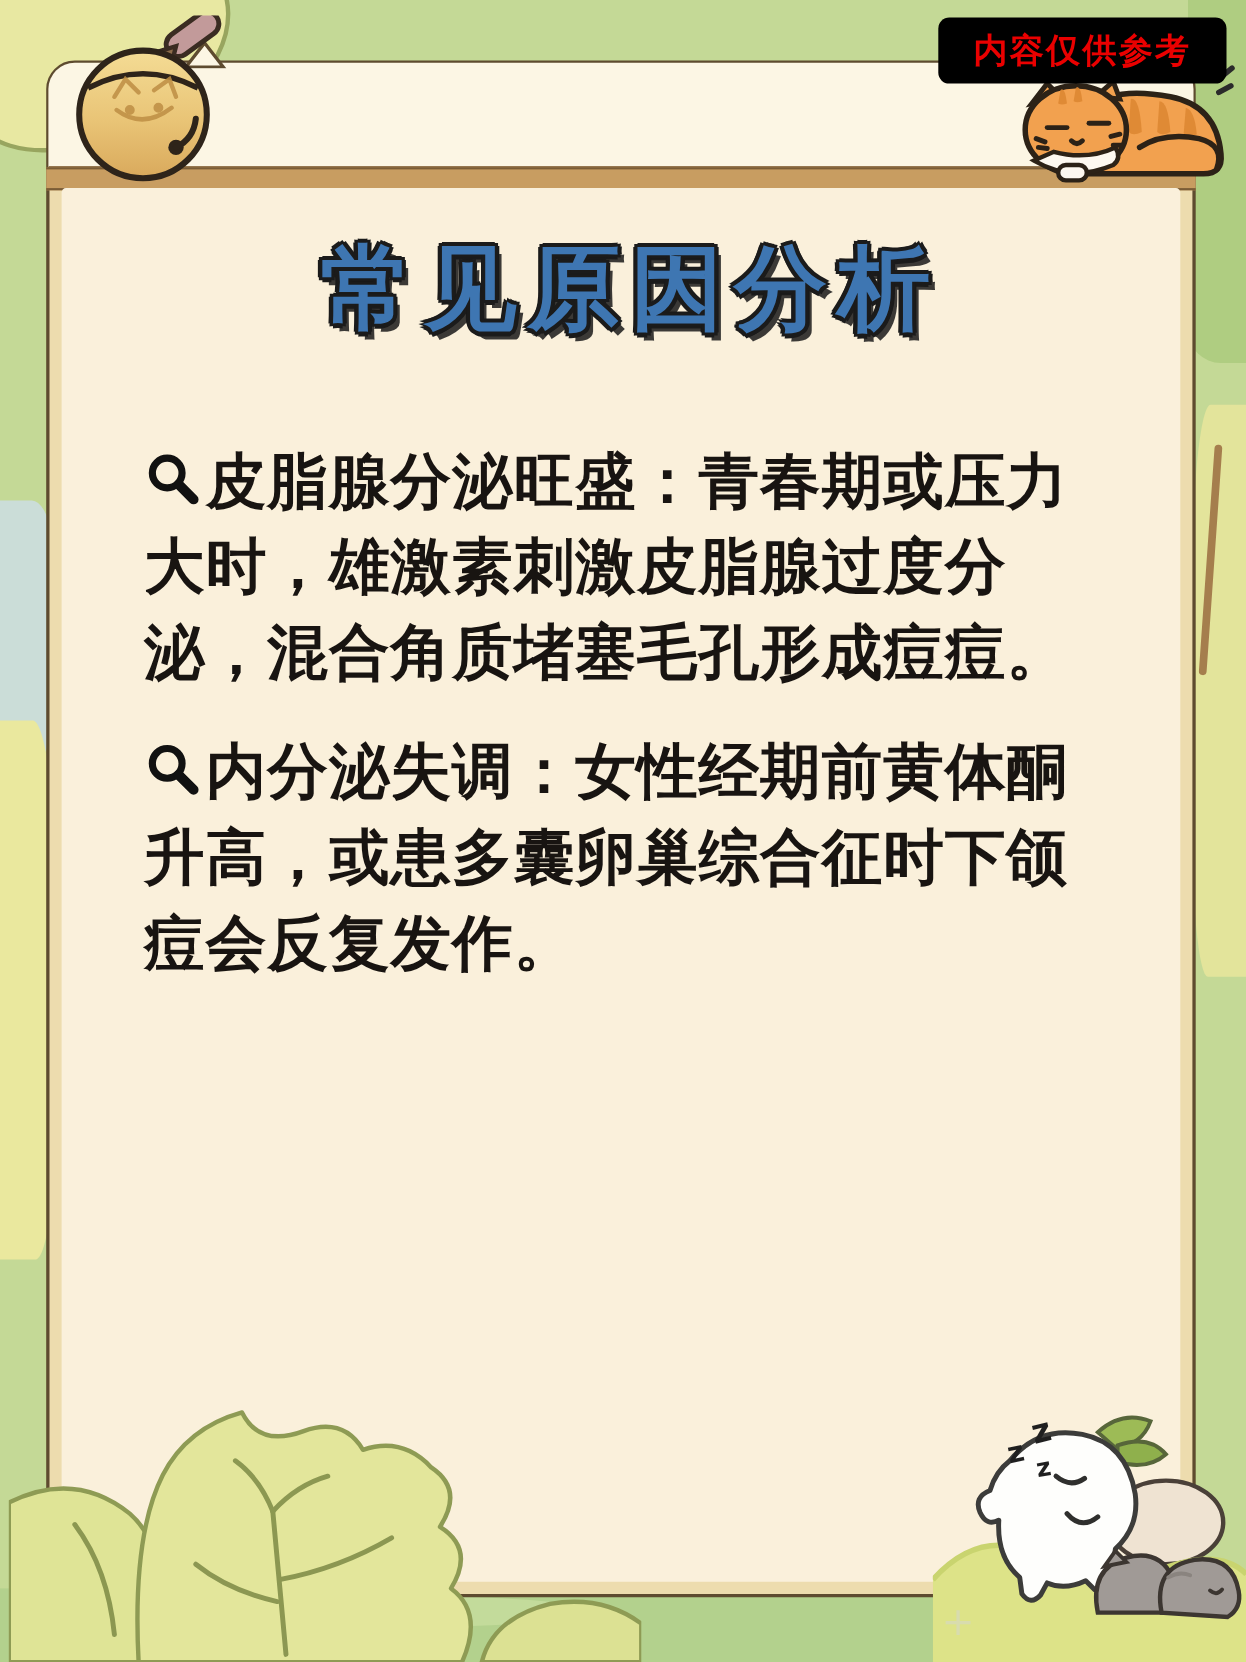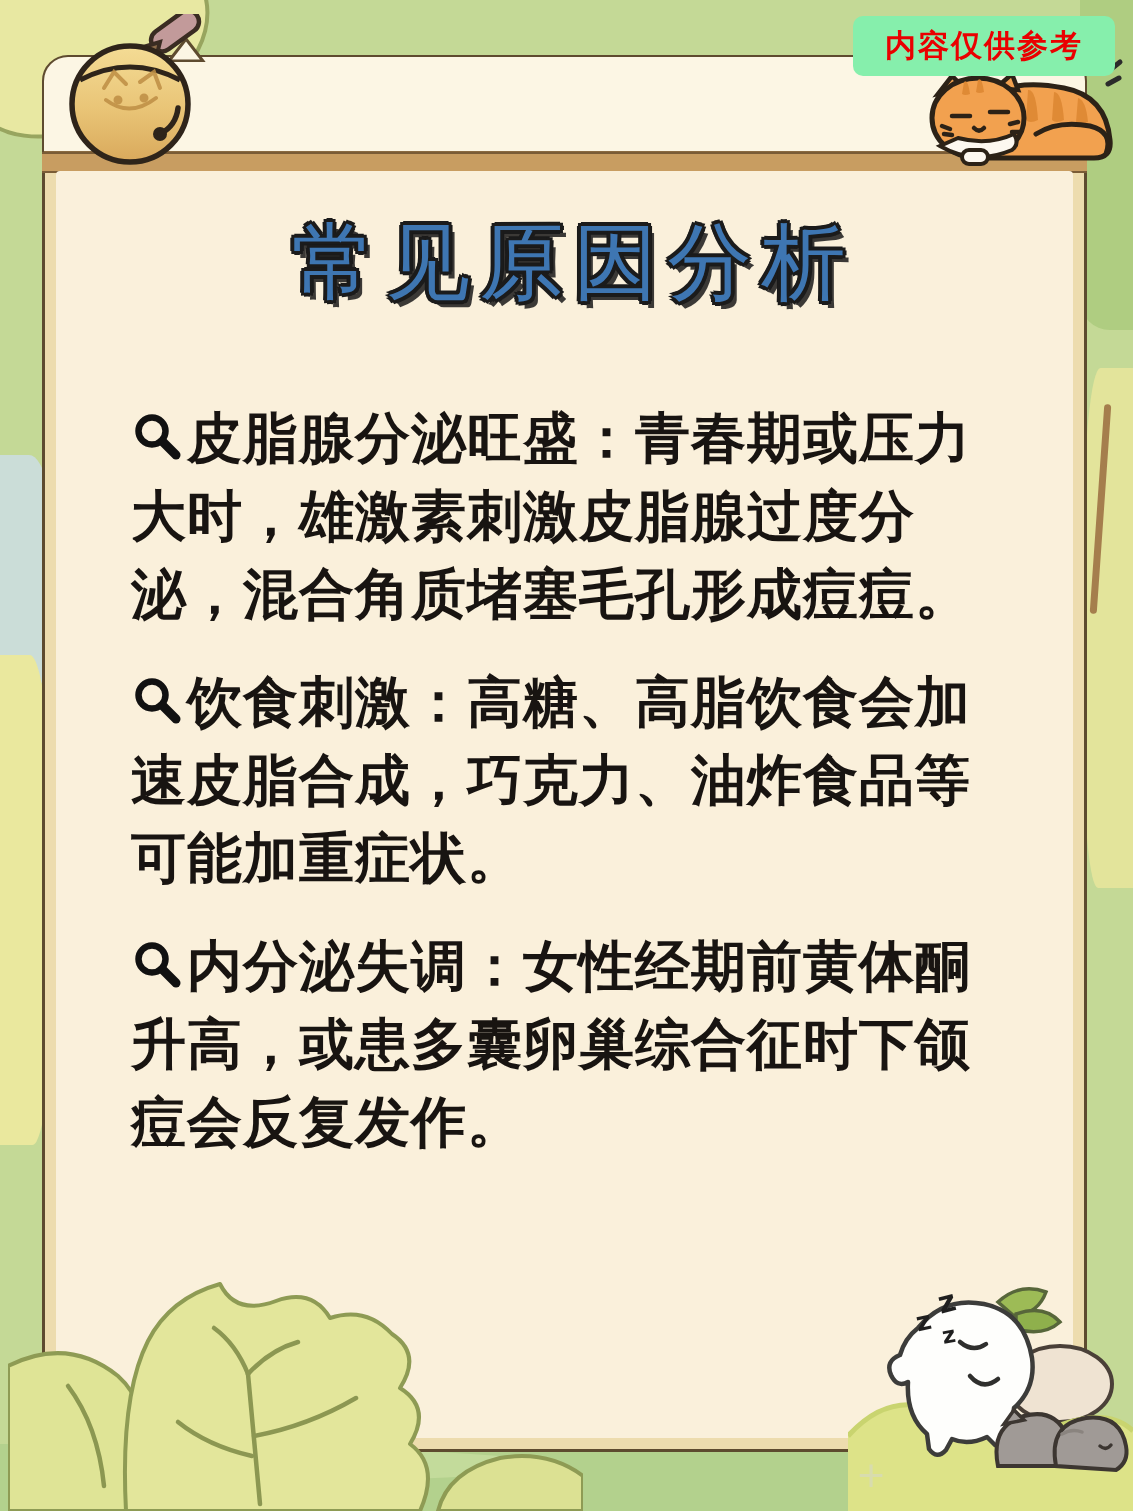--- a/index.html
+++ b/index.html
@@ -33,37 +33,37 @@
     position:absolute;left:-3px;right:-3px;top:94px;height:17px;
     background:#C89D61;border-top:2px solid #7a5c36;border-bottom:2px solid #7a5c36;
   }
   .card-body{
     position:absolute;left:11px;right:11px;top:113px;bottom:11px;
     background:#FAF0DB;border-radius:4px 4px 16px 16px;
   }
   
   .content{position:absolute;left:0;right:0;top:108px;padding:22px 68px 0 86px;z-index:2;}
   .title{
-    margin:24px 0 0;text-align:center;font-size:84px;font-weight:normal;
+    margin:24px 0 0;text-align:center;font-size:84px;font-weight:bold;
     color:#3E76B2;letter-spacing:10px;line-height:1.2;
     text-shadow:
       -3px -3px 0 #1b1b1b, 3px -3px 0 #1b1b1b, -3px 3px 0 #1b1b1b, 3px 3px 0 #1b1b1b,
       -4px 0 0 #1b1b1b, 4px 0 0 #1b1b1b, 0 -4px 0 #1b1b1b, 0 4px 0 #1b1b1b,
       6px 7px 0 rgba(25,25,25,.85);
   }
   .paras{margin-top:86px;}
   .para{
     margin:0 0 30px;font-size:55px;line-height:78px;font-weight:600;
-    color:#181411;letter-spacing:1px;text-align:left;
+    color:#181411;letter-spacing:1px;text-align:left;font-family:Liberation Serif, serif;
   }
   .search-ic{display:inline-block;width:54px;height:54px;vertical-align:-7px;margin-right:2px;}
   
   .badge{
     position:absolute;left:853px;top:16px;width:262px;height:60px;z-index:6;
-    background:#86efac;border-radius:10px;display:flex;align-items:center;justify-content:center;
+    background:#000000;border-radius:10px;display:flex;align-items:center;justify-content:center;
     font-size:31px;font-weight:bold;color:#EA0000;letter-spacing:2px;
   }
   
   .deco{position:absolute;z-index:4;}
   .bell{left:48px;top:14px;width:178px;height:152px;}
   .cat{left:918px;top:54px;width:208px;height:118px;z-index:5;}
   .leaves-bl{left:8px;top:1246px;width:575px;height:265px;z-index:3;}
   .scene-br{left:848px;top:1266px;width:285px;height:245px;z-index:3;}
   .zzz{position:absolute;z-index:5;font-weight:bold;color:#1f1f1f;font-family:"DejaVu Sans",sans-serif;}
   .zzz.z1{left:938px;top:1284px;font-size:30px;transform:rotate(-14deg);}
@@ -93,24 +93,20 @@
     <div class="card-shelf"></div>
     <div class="card-body"></div>
 
     <div class="content">
       <h1 class="title">常见原因分析</h1>
       <div class="paras">
         <p class="para"><span class="search-ic"><svg viewBox="0 0 54 54" width="54" height="54">
                 <circle cx="21" cy="21" r="13.5" fill="none" stroke="#111" stroke-width="6.5"></circle>
                 <line x1="31.5" y1="31.5" x2="45" y2="45" stroke="#111" stroke-width="9" stroke-linecap="round"></line>
               </svg></span><span>皮脂腺分泌旺盛：青春期或压力大时，雄激素刺激皮脂腺过度分泌，混合角质堵塞毛孔形成痘痘。</span></p>
-        <p class="para"><span class="search-ic"><svg viewBox="0 0 54 54" width="54" height="54">
-                <circle cx="21" cy="21" r="13.5" fill="none" stroke="#111" stroke-width="6.5"></circle>
-                <line x1="31.5" y1="31.5" x2="45" y2="45" stroke="#111" stroke-width="9" stroke-linecap="round"></line>
-              </svg></span><span>饮食刺激：高糖、高脂饮食会加速皮脂合成，巧克力、油炸食品等可能加重症状。</span></p>
         <p class="para"><span class="search-ic"><svg viewBox="0 0 54 54" width="54" height="54">
                 <circle cx="21" cy="21" r="13.5" fill="none" stroke="#111" stroke-width="6.5"></circle>
                 <line x1="31.5" y1="31.5" x2="45" y2="45" stroke="#111" stroke-width="9" stroke-linecap="round"></line>
               </svg></span><span>内分泌失调：女性经期前黄体酮升高，或患多囊卵巢综合征时下颌痘会反复发作。</span></p>
       </div>
     </div>
   </div>
 
   <svg class="deco bell" viewBox="0 0 178 152">
     <defs>

